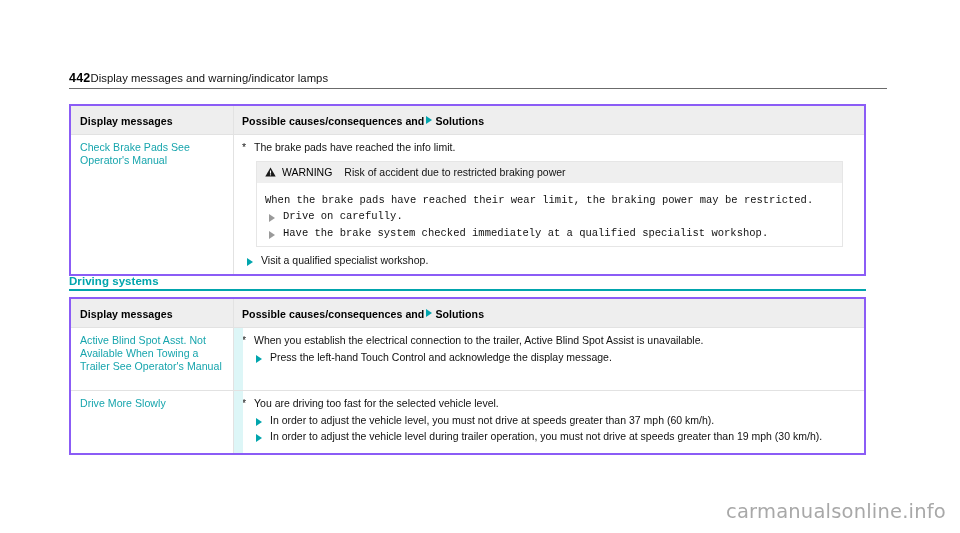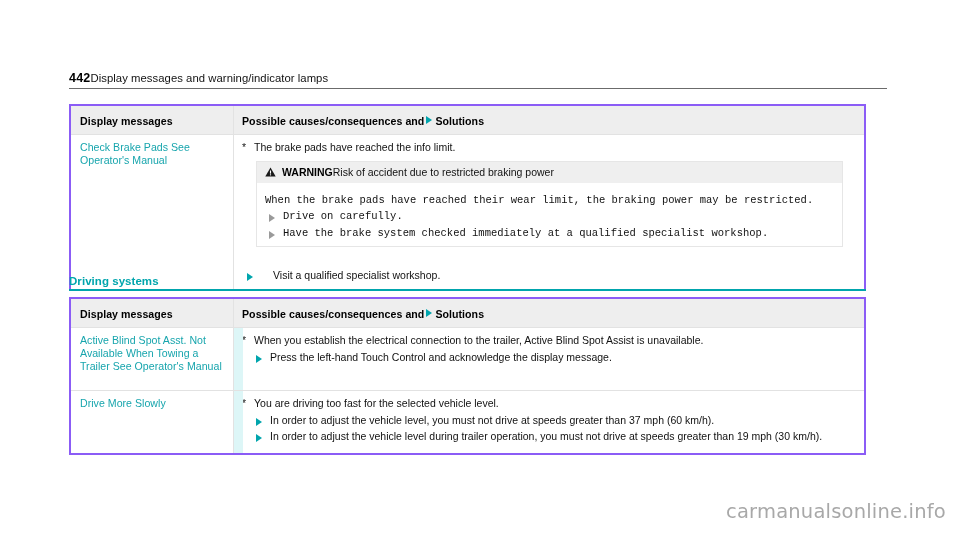--- a/index.html
+++ b/index.html
@@ -188,23 +188,23 @@
     font-size: 10.5px;
     line-height: 13px;
   }
   .warn-tri-icon {
     flex: 0 0 auto;
     width: 11px; height: 10px;
     margin-right: 6px;
     position: relative;
   }
   .warn-label {
-    font-weight: bold;
+    font-weight: normal;
     color: #000;
-    margin-right: 0;
+    margin-right: 12px;
   }
   .warn-title { color: #111; }
   .warn-body {
     padding: 11px 8px 6px 8px;
     font-family: Liberation Mono, monospace;
   }
   .warn-text {
     font-size: 10.5px;
     line-height: 13.6px;
     color: #111;
@@ -300,21 +300,21 @@
               <span class="tri"></span>
               <span class="stxt">Drive on carefully.</span>
             </div>
             <div class="warn-step">
               <span class="tri"></span>
               <span class="stxt">Have the brake system checked immediately at a qualified specialist workshop.</span>
             </div>
           </div>
         </div>
 
-        <div class="step" style="margin-top:22px;padding-left:5px;gap:12px;">
+        <div class="step" style="margin-top:7px;padding-left:5px;">
           <span class="tri"></span>
           <span class="stxt">Visit a qualified specialist workshop.</span>
         </div>
 
       </div>
     </div>
   </div>
 
   <div class="section-heading" style="top:275px;">
     <span class="sh-text">Driving systems</span>

